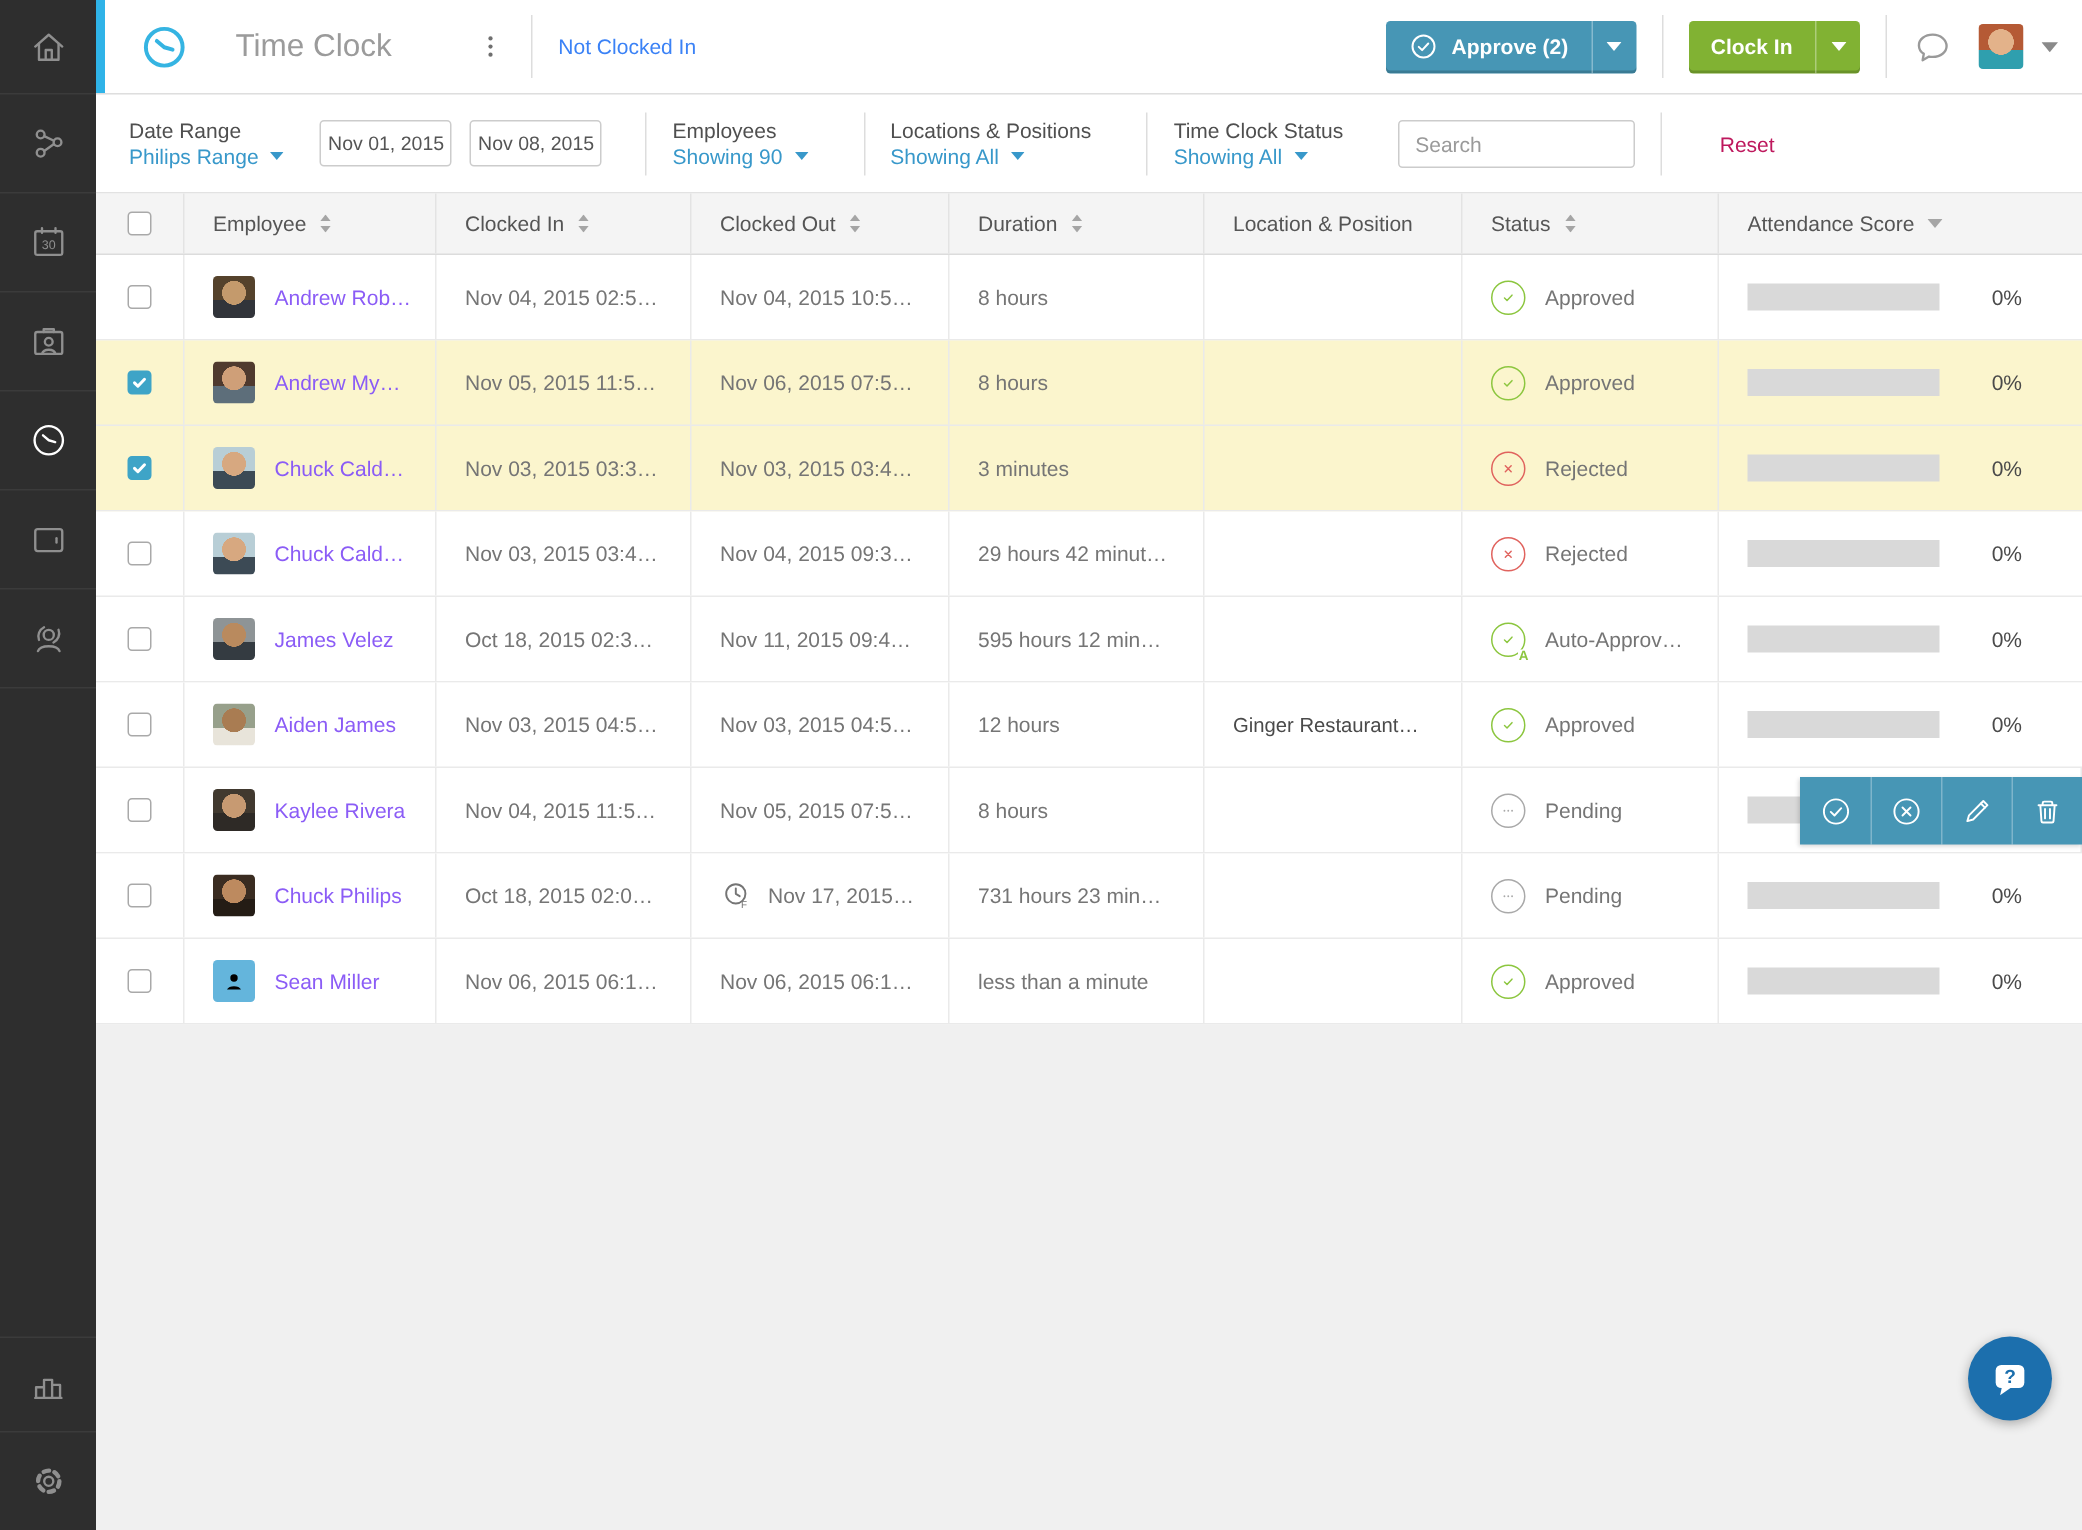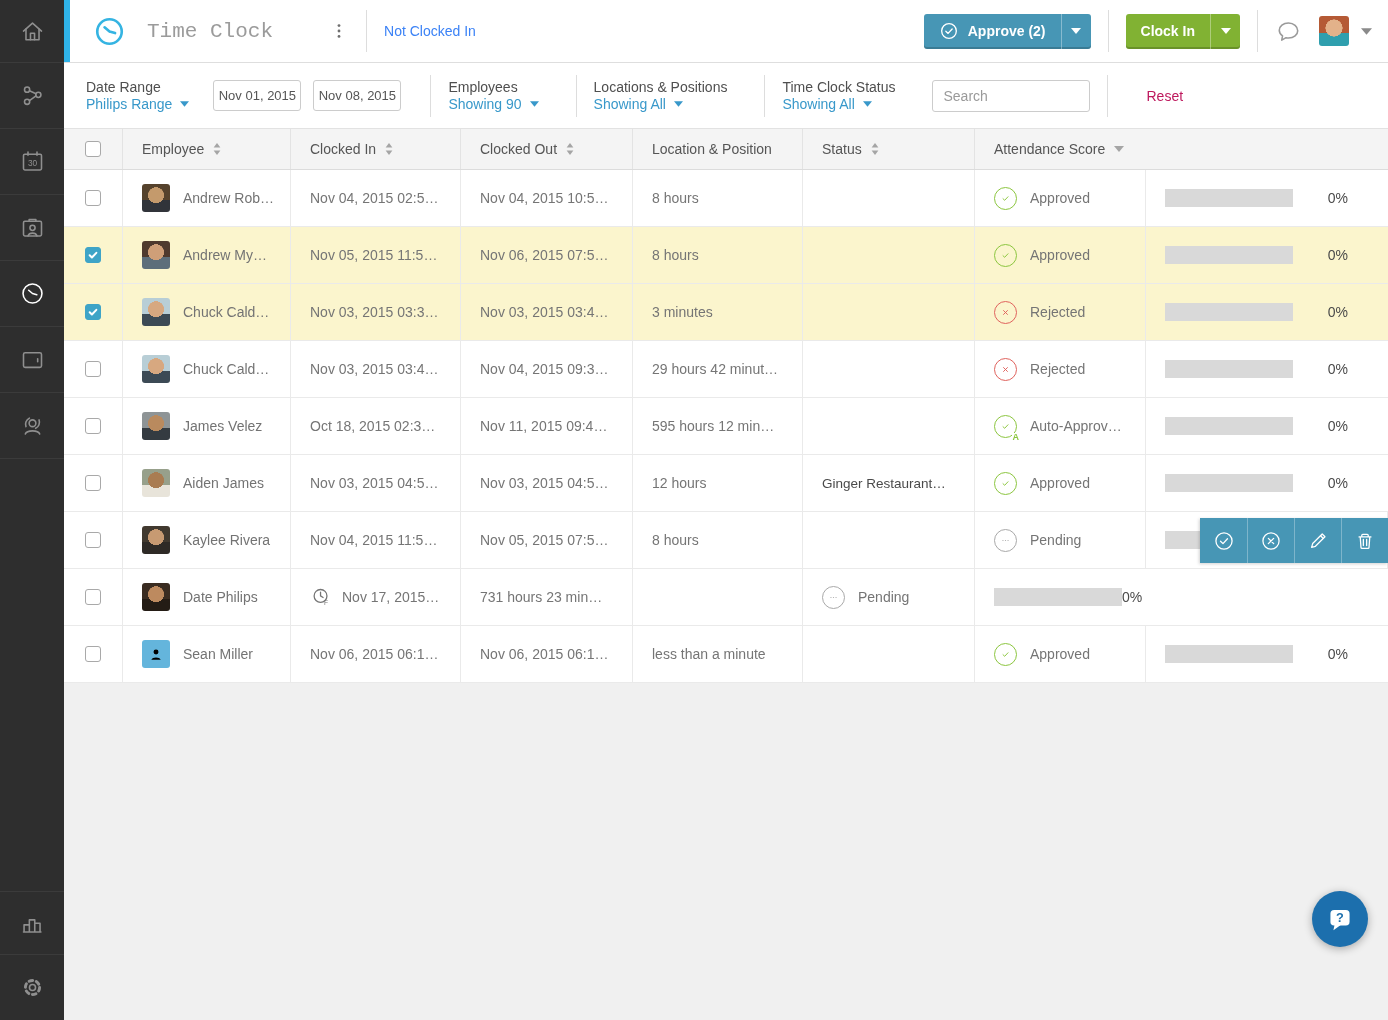--- a/index.html
+++ b/index.html
@@ -23,21 +23,21 @@
 
   
   .main { flex:1; position:relative; background:#f0f0f0; height:1020px; }
 
   
   .topbar { height:63px; background:#fff; border-bottom:1px solid #dedede;
     display:flex; align-items:center; padding-left:28px; position:relative; }
   .accent { position:absolute; left:0; top:0; width:6px; height:62px; }
   .logo-clock { width:35px; height:35px; color:#35b4e2; }
   .logo-clock svg { stroke-width:1.8; }
-  .page-title { font-size:21px; color:#9b9b9b; margin-left:20px; font-weight:400;font-family:Liberation Mono, monospace; }
+  .page-title { font-size:21px; color:#9b9b9b; margin-left:30px; font-weight:400; }
   .kebab { width:20px; height:20px; color:#6f6f6f; margin-left:56px; cursor:pointer; }
   .vsep { width:1px; height:42px; background:#ddd; margin:0 17px; flex:0 0 1px; }
   .clock-status { font-size:14px; color:#3b82f6; }
   .tb-right { margin-left:auto; display:flex; align-items:center; padding-right:16px; }
 
   .split-btn { height:35px; border-radius:3px; overflow:hidden; display:flex; color:#fff;
     box-shadow:inset 0 -2px 0 rgba(0,0,0,0.18); cursor:pointer; }
   .split-btn .sb-main { display:flex; align-items:center; gap:9px; padding:0 15px;
     font-size:14px; font-weight:700; white-space:nowrap; }
   .split-btn .sb-caret { width:30px; display:flex; align-items:center; justify-content:center;
@@ -91,21 +91,21 @@
     background:#fff; display:flex; align-items:center; justify-content:center; cursor:pointer; }
   .checkbox.checked { background:#3ea4c7; border-color:#3ea4c7; }
   .checkbox svg { width:10px; height:10px; stroke:#fff; stroke-width:2.4; fill:none;
     stroke-linecap:round; stroke-linejoin:round; display:none; }
   .checkbox.checked svg { display:block; }
 
   .avatar { width:28px; height:28px; border-radius:3px; flex:0 0 28px; margin-right:13px;
     display:flex; align-items:flex-end; justify-content:center; overflow:hidden; }
   .avatar.ph { color:#fff; align-items:center; }
   .avatar.ph svg { width:18px; height:18px; }
-  .emp-name { color:#737373; }
+  .emp-name { color:#8b5cf6; }
 
   .fclock { width:22px; height:22px; color:#757575; margin-right:10px; flex:0 0 22px; }
   .loc-cell { color:#4a4a4a; font-weight:400; font-size:13.5px; }
 
   .status-ico { width:23px; height:23px; border-radius:50%; border:1.5px solid;
     display:flex; align-items:center; justify-content:center; margin-right:13px;
     position:relative; flex:0 0 23px; }
   .status-ico svg { width:13px; height:13px; fill:none; stroke:currentColor; stroke-width:1.8;
     stroke-linecap:round; stroke-linejoin:round; }
   .status-ico.approved, .status-ico.auto { color:#8cc63f; border-color:#8cc63f; }
@@ -364,20 +364,29 @@
             <span>Clocked In</span>
             <span class="icon sort-ico">
               <svg viewBox="0 0 8 12">
                 <path d="M4 0 L7.4 4.4 H0.6 Z" fill="currentColor" stroke="none"></path>
                 <path d="M4 12 L7.4 7.6 H0.6 Z" fill="currentColor" stroke="none"></path>
               </svg>
             </span>
           </div>
           <div class="th">
             <span>Clocked Out</span>
+            <span class="icon sort-ico">
+              <svg viewBox="0 0 8 12">
+                <path d="M4 0 L7.4 4.4 H0.6 Z" fill="currentColor" stroke="none"></path>
+                <path d="M4 12 L7.4 7.6 H0.6 Z" fill="currentColor" stroke="none"></path>
+              </svg>
+            </span>
+          </div>
+          <div class="th">
+            <span>Duration</span>
             <span class="icon sort-ico">
               <svg viewBox="0 0 8 12">
                 <path d="M4 0 L7.4 4.4 H0.6 Z" fill="currentColor" stroke="none"></path>
                 <path d="M4 12 L7.4 7.6 H0.6 Z" fill="currentColor" stroke="none"></path>
               </svg>
             </span>
           </div>
           <div class="th">
             <span>Location &amp; Position</span>
           </div>
@@ -682,21 +691,24 @@
                 </span>
               </div>
             </div>
           </div>
           <div class="tr grid-cols">
     <div class="td check-col">
       <span class="checkbox"></span>
     </div>
     <div class="td">
       <span class="avatar" style="background: radial-gradient(circle at 50% 40%, rgb(189, 138, 95) 0px, rgb(189, 138, 95) 36%, rgba(0, 0, 0, 0) 37%), linear-gradient(rgb(58, 44, 33) 0%, rgb(58, 44, 33) 58%, rgb(36, 28, 21) 58%, rgb(36, 28, 21) 100%);"></span>
-      <span class="emp-name">Date Philips</span>
+      <span class="emp-name">Chuck Philips</span>
+    </div>
+    <div class="td">
+      <span>Oct 18, 2015 02:0…</span>
     </div>
     <div class="td">
       <span class="icon fclock">
                 <svg viewBox="0 0 24 24">
                   <circle cx="11.5" cy="10.8" r="7"></circle>
                   <path d="M11.5 6.8 V10.8 L14.3 12.5"></path>
                   <text x="15.2" y="20.8" font-size="7.2" stroke="none" fill="currentColor">F</text>
                 </svg>
               </span>
       <span>Nov 17, 2015…</span>

